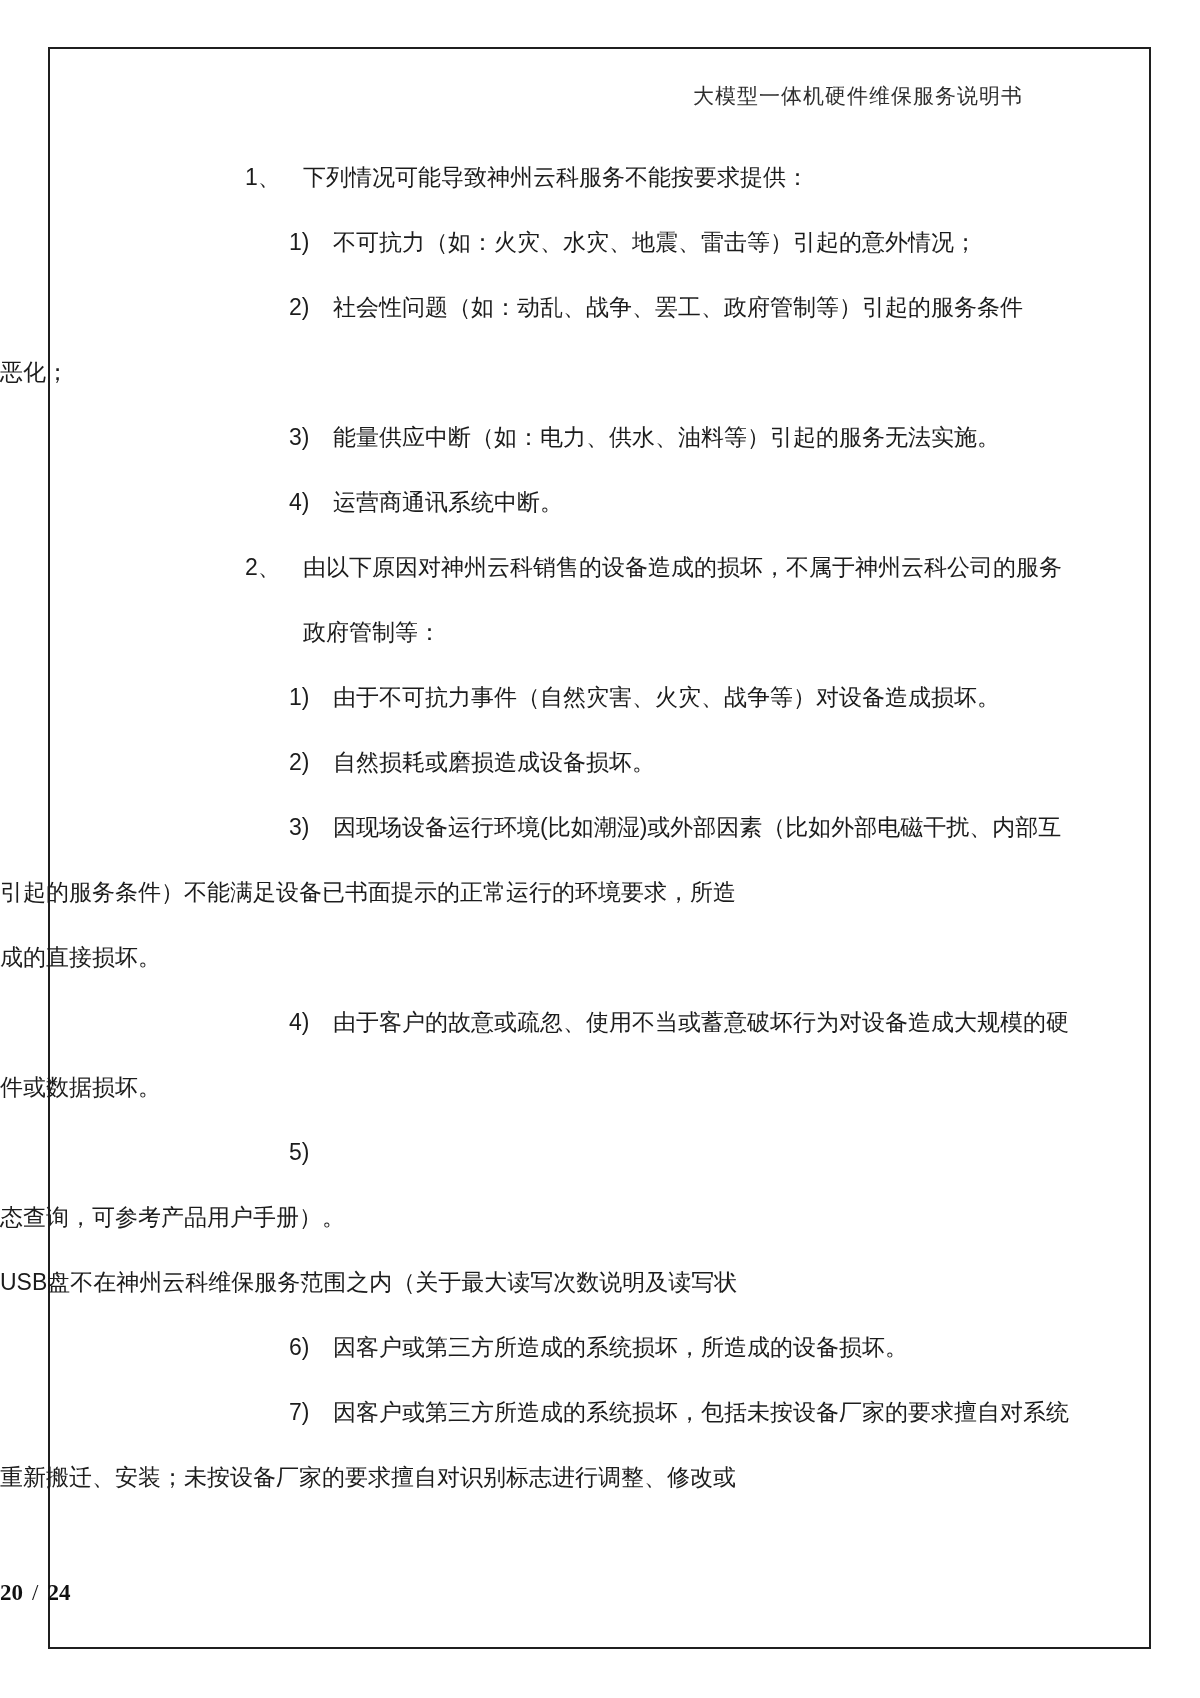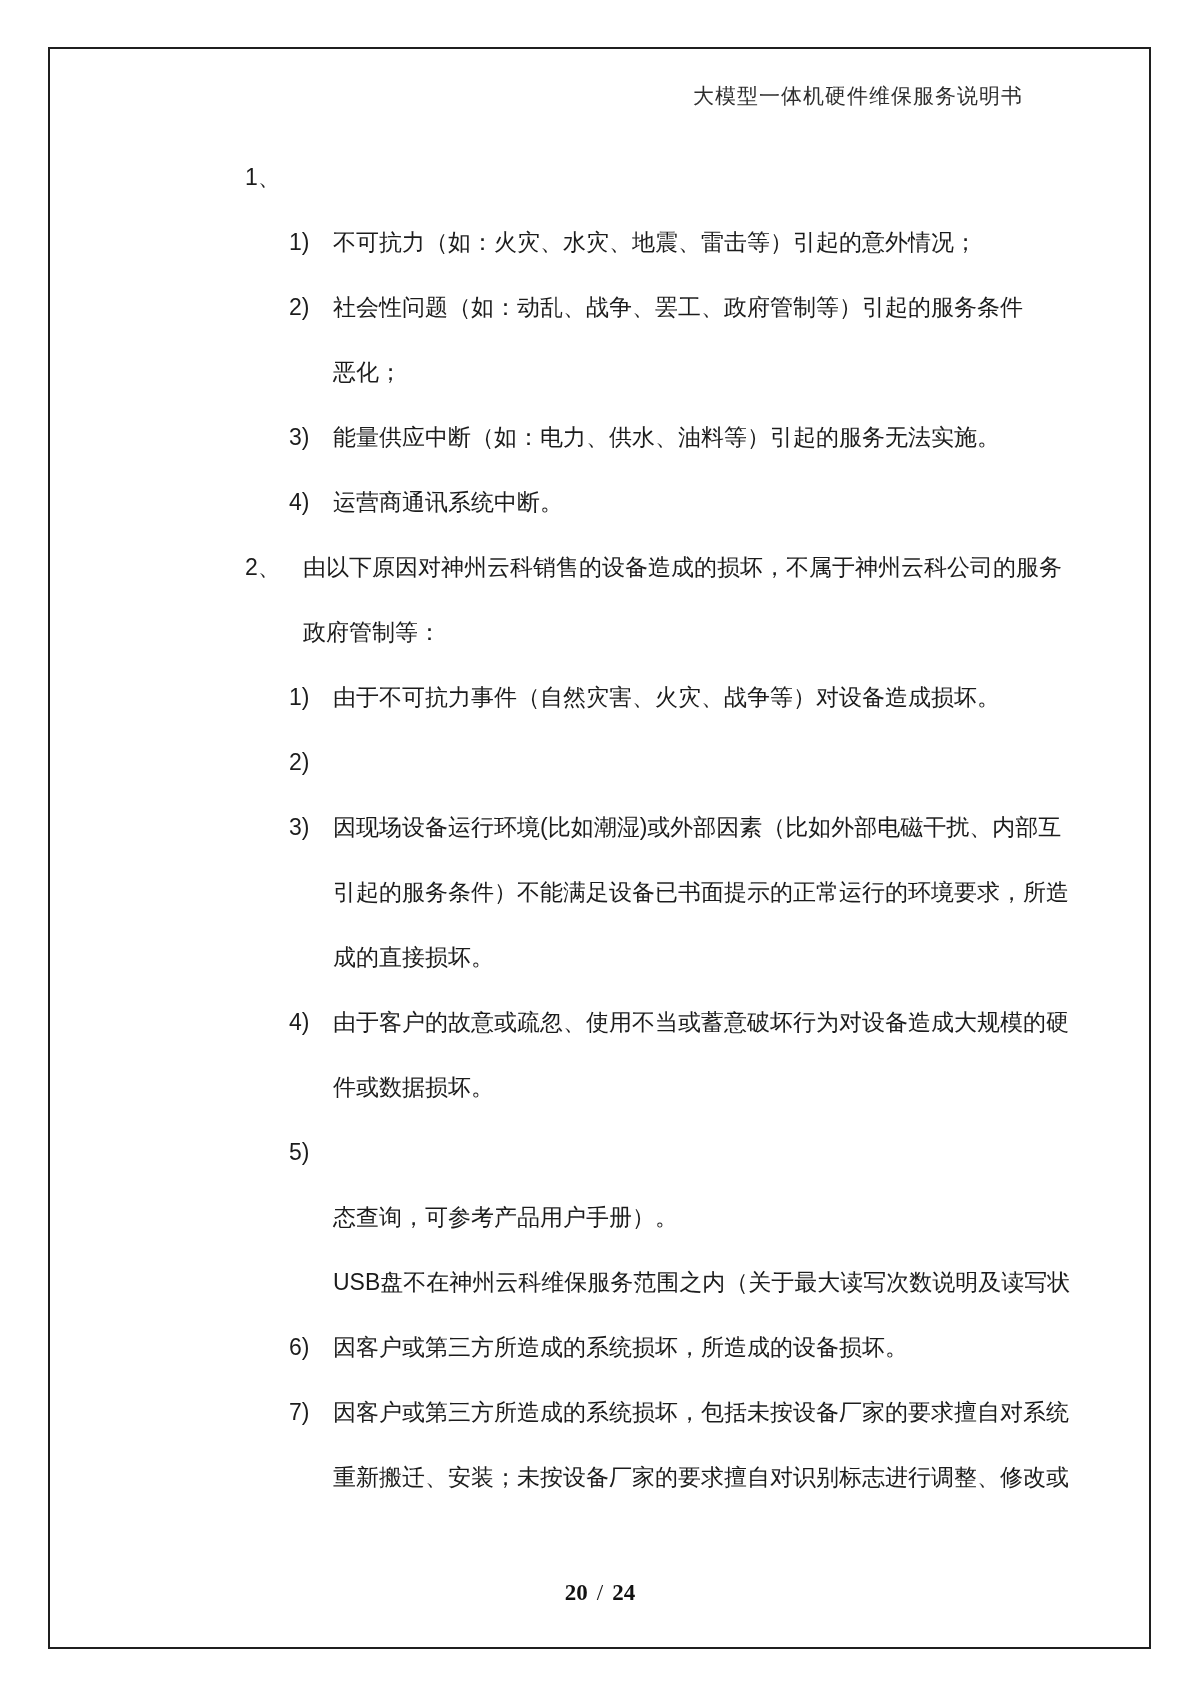--- a/index.html
+++ b/index.html
@@ -44,53 +44,52 @@
   .row .num{
     position:absolute;
     top:0;
     line-height:65px;
   }
   .row.l1 .num{left:245px;}
   .row.l2 .num{left:289px;}
   .row.l1 .text{padding-left:303px;display:inline-block;}
   .row.l2 .text{padding-left:333px;display:inline-block;}
   .row.c1 .text{padding-left:303px;display:inline-block;}
-  .row.c2 .text{padding-left:333px;display:inline-block;}
+  .row.c2 .text{display:inline-block;}
   .page-footer{
     position:absolute;
     top:1580px;left:0;
     width:1200px;
-    text-align:center;
     font-family:"Liberation Serif", serif;
     font-size:23px;
     color:#111;
   }
   .page-footer .pg{font-weight:bold;}
   .page-footer .sep{font-weight:normal;padding:0 9px;}
 </style>
 </head>
 <body>
 
 <div class="page">
 
   <div class="page-border"></div>
 
   <div class="page-header">大模型一体机硬件维保服务说明书</div>
 
   <div class="doc-body">
-      <div class="row l1"><span class="num">1、</span></div>
+      <div class="row l1"><span class="num">1、</span><span class="text">下列情况可能导致神州云科服务不能按要求提供：</span></div>
       <div class="row l2"><span class="num">1)</span><span class="text">不可抗力（如：火灾、水灾、地震、雷击等）引起的意外情况；</span></div>
       <div class="row l2"><span class="num">2)</span><span class="text">社会性问题（如：动乱、战争、罢工、政府管制等）引起的服务条件</span></div>
       <div class="row c2"><span class="text">恶化；</span></div>
       <div class="row l2"><span class="num">3)</span><span class="text">能量供应中断（如：电力、供水、油料等）引起的服务无法实施。</span></div>
       <div class="row l2"><span class="num">4)</span><span class="text">运营商通讯系统中断。</span></div>
       <div class="row l1"><span class="num">2、</span><span class="text">由以下原因对神州云科销售的设备造成的损坏，不属于神州云科公司的服务</span></div>
       <div class="row c1"><span class="text">政府管制等：</span></div>
       <div class="row l2"><span class="num">1)</span><span class="text">由于不可抗力事件（自然灾害、火灾、战争等）对设备造成损坏。</span></div>
-      <div class="row l2"><span class="num">2)</span></div>
+      <div class="row l2"><span class="num">2)</span><span class="text">自然损耗或磨损造成设备损坏。</span></div>
       <div class="row l2"><span class="num">3)</span><span class="text">因现场设备运行环境(比如潮湿)或外部因素（比如外部电磁干扰、内部互</span></div>
       <div class="row c2"><span class="text">引起的服务条件）不能满足设备已书面提示的正常运行的环境要求，所造</span></div>
       <div class="row c2"><span class="text">成的直接损坏。</span></div>
       <div class="row l2"><span class="num">4)</span><span class="text">由于客户的故意或疏忽、使用不当或蓄意破坏行为对设备造成大规模的硬</span></div>
       <div class="row c2"><span class="text">件或数据损坏。</span></div>
       <div class="row l2"><span class="num">5)</span></div>
       <div class="row c2"><span class="text">态查询，可参考产品用户手册）。</span></div>
       <div class="row c2"><span class="text">USB盘不在神州云科维保服务范围之内（关于最大读写次数说明及读写状</span></div>
       <div class="row l2"><span class="num">6)</span><span class="text">因客户或第三方所造成的系统损坏，所造成的设备损坏。</span></div>
       <div class="row l2"><span class="num">7)</span><span class="text">因客户或第三方所造成的系统损坏，包括未按设备厂家的要求擅自对系统</span></div>

